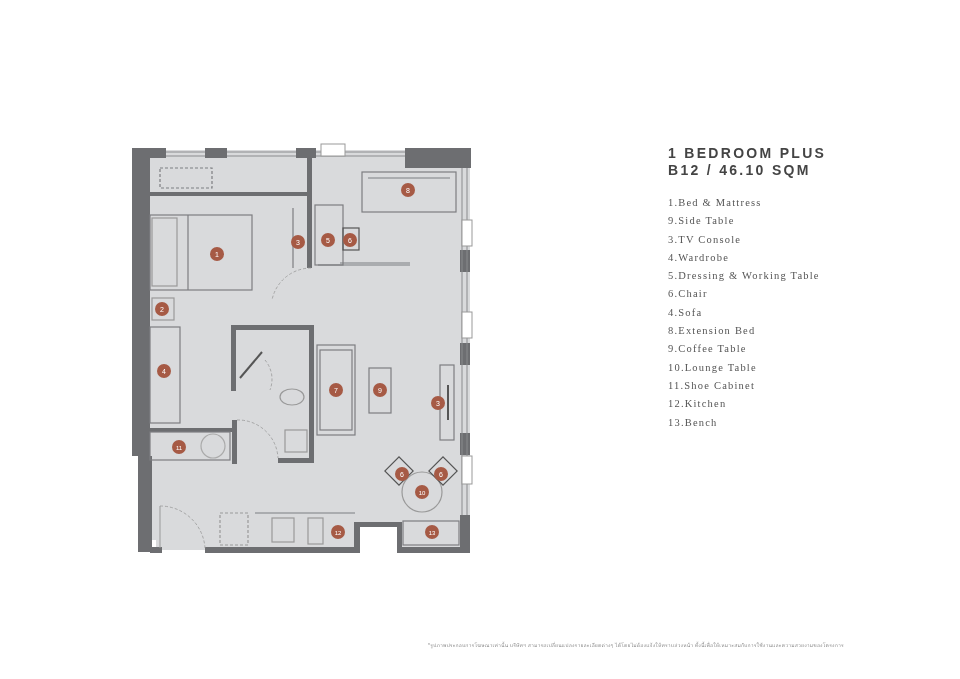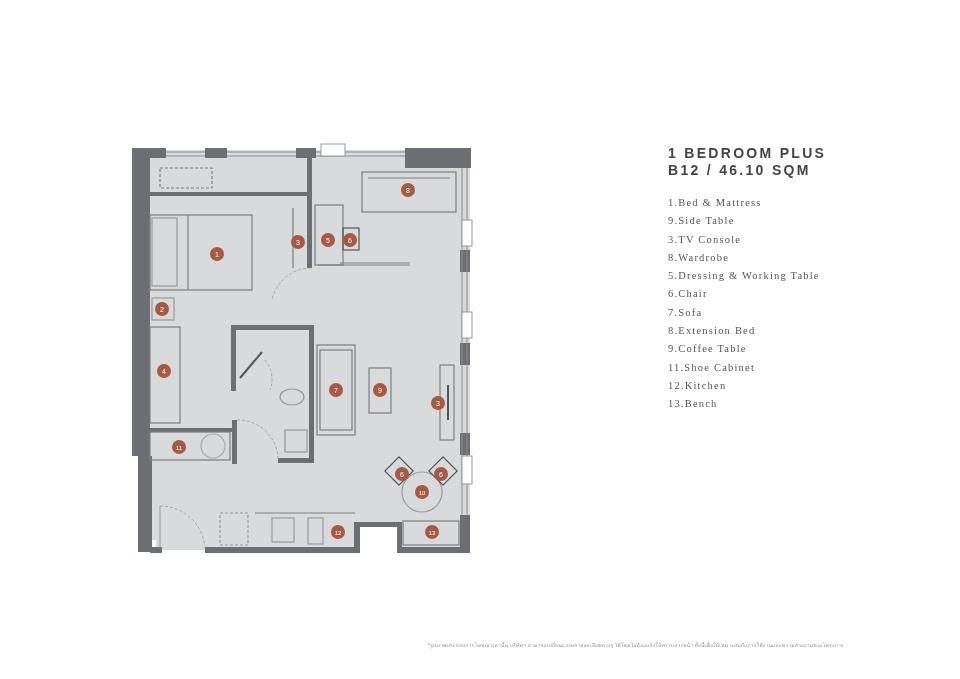--- a/index.html
+++ b/index.html
@@ -195,24 +195,25 @@
 
 <div class="title">
   <div>1 BEDROOM PLUS</div>
   <div>B12 / 46.10 SQM</div>
 </div>
 
 <div class="legend">
   <div>1.Bed &amp; Mattress</div>
   <div>9.Side Table</div>
   <div>3.TV Console</div>
-  <div>8.Wardrobe</div>
+  <div>4.Wardrobe</div>
   <div>5.Dressing &amp; Working Table</div>
   <div>6.Chair</div>
-  <div>7.Sofa</div>
+  <div>4.Sofa</div>
   <div>8.Extension Bed</div>
   <div>9.Coffee Table</div>
+  <div>10.Lounge Table</div>
   <div>11.Shoe Cabinet</div>
   <div>12.Kitchen</div>
   <div>13.Bench</div>
 </div>
 
 <div class="footnote">*รูปภาพประกอบการโฆษณาเท่านั้น บริษัทฯ สามารถเปลี่ยนแปลงรายละเอียดต่างๆ ได้โดยไม่ต้องแจ้งให้ทราบล่วงหน้า ทั้งนี้เพื่อให้เหมาะสมกับการใช้งานและความสวยงามของโครงการ</div>
 
 </body></html>

